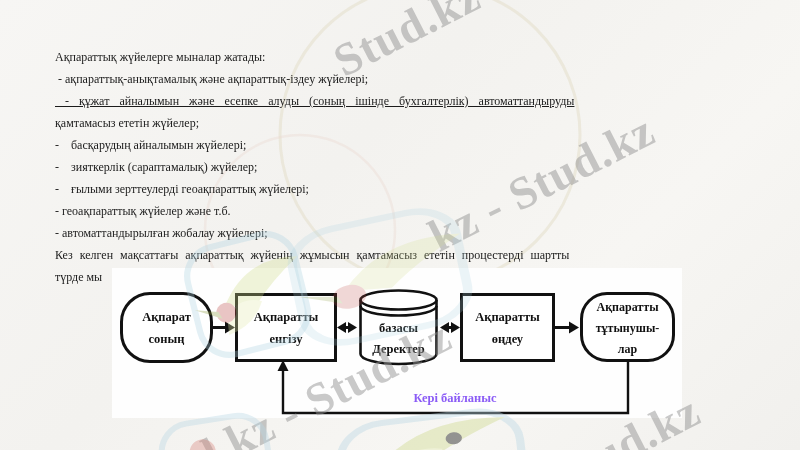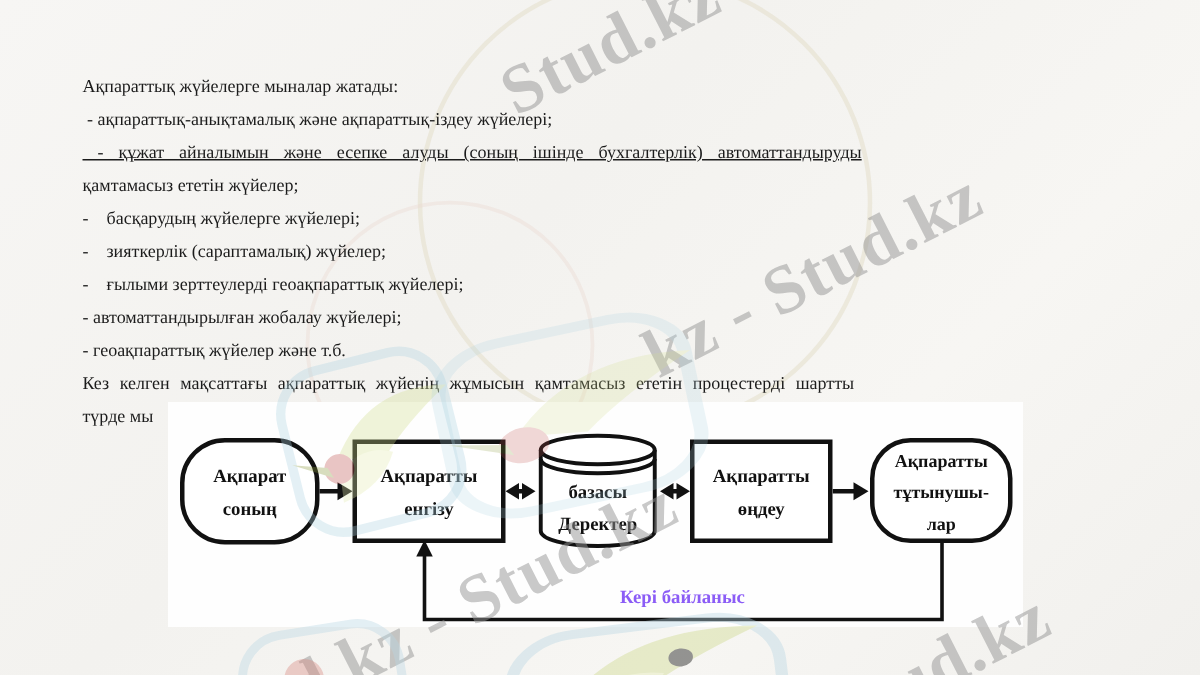--- a/index.html
+++ b/index.html
@@ -48,25 +48,25 @@
   <svg class="bg-deco" width="800" height="450">
     <circle cx="430" cy="135" r="150" fill="none" stroke="#e3deca" stroke-width="3" opacity="0.55"></circle>
     <circle cx="300" cy="230" r="95" fill="none" stroke="#ecd9d2" stroke-width="2.5" opacity="0.4"></circle>
   </svg>
 
   <div class="text-block">
     <div class="tline">Ақпараттық жүйелерге мыналар жатады:</div>
     <div class="tline"> - ақпараттық-анықтамалық және ақпараттық-іздеу жүйелері;</div>
     <div class="tline j1"> - құжат айналымын және есепке алуды (соның ішінде бухгалтерлік) автоматтандыруды</div>
     <div class="tline">қамтамасыз ететін жүйелер;</div>
-    <div class="tline">-    басқарудың жүйелерге жүйелері;</div>
+    <div class="tline">-    басқарудың айналымын жүйелері;</div>
     <div class="tline">-    зияткерлік (сараптамалық) жүйелер;</div>
     <div class="tline">-    ғылыми зерттеулерді геоақпараттық жүйелері;</div>
+    <div class="tline">- геоақпараттық жүйелер және т.б.</div>
     <div class="tline">- автоматтандырылған жобалау жүйелері;</div>
-    <div class="tline">- геоақпараттық жүйелер және т.б.</div>
     <div class="tline j2">Кез келген мақсаттағы ақпараттық жүйенің жұмысын қамтамасыз ететін процестерді шартты</div>
     <div class="tline">түрде мы</div>
   </div>
 
   <div class="panel">
 
     <svg class="connectors" width="610" height="150">
 
       <g>
         <line x1="101" y1="59.5" x2="114" y2="59.5" stroke="#111" stroke-width="3"></line>

